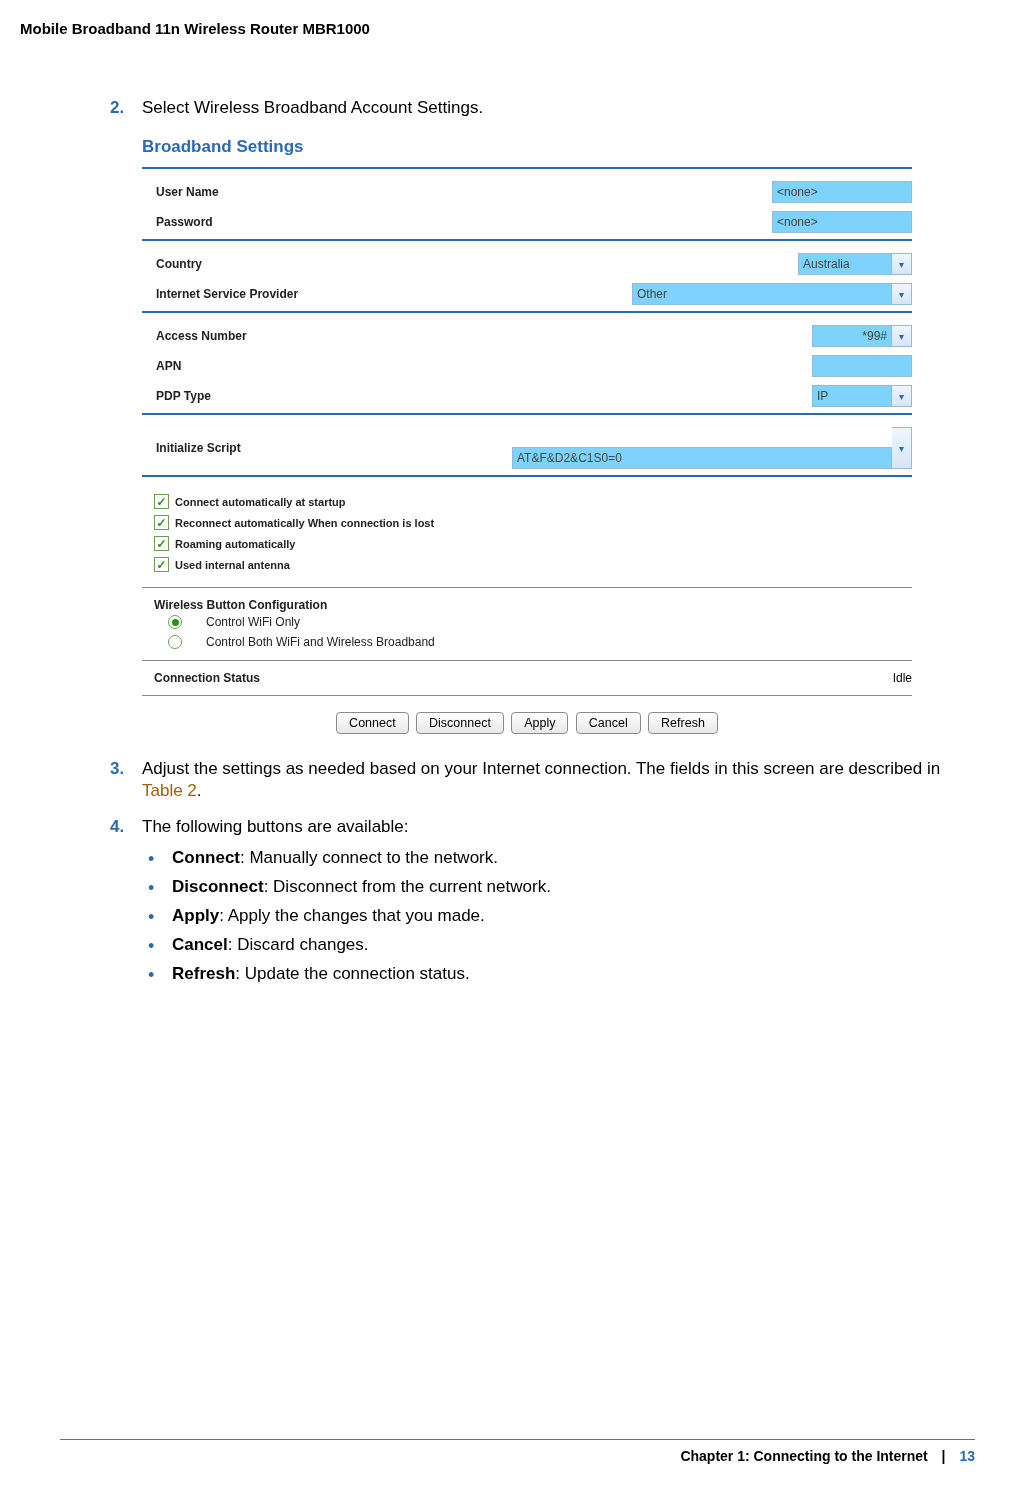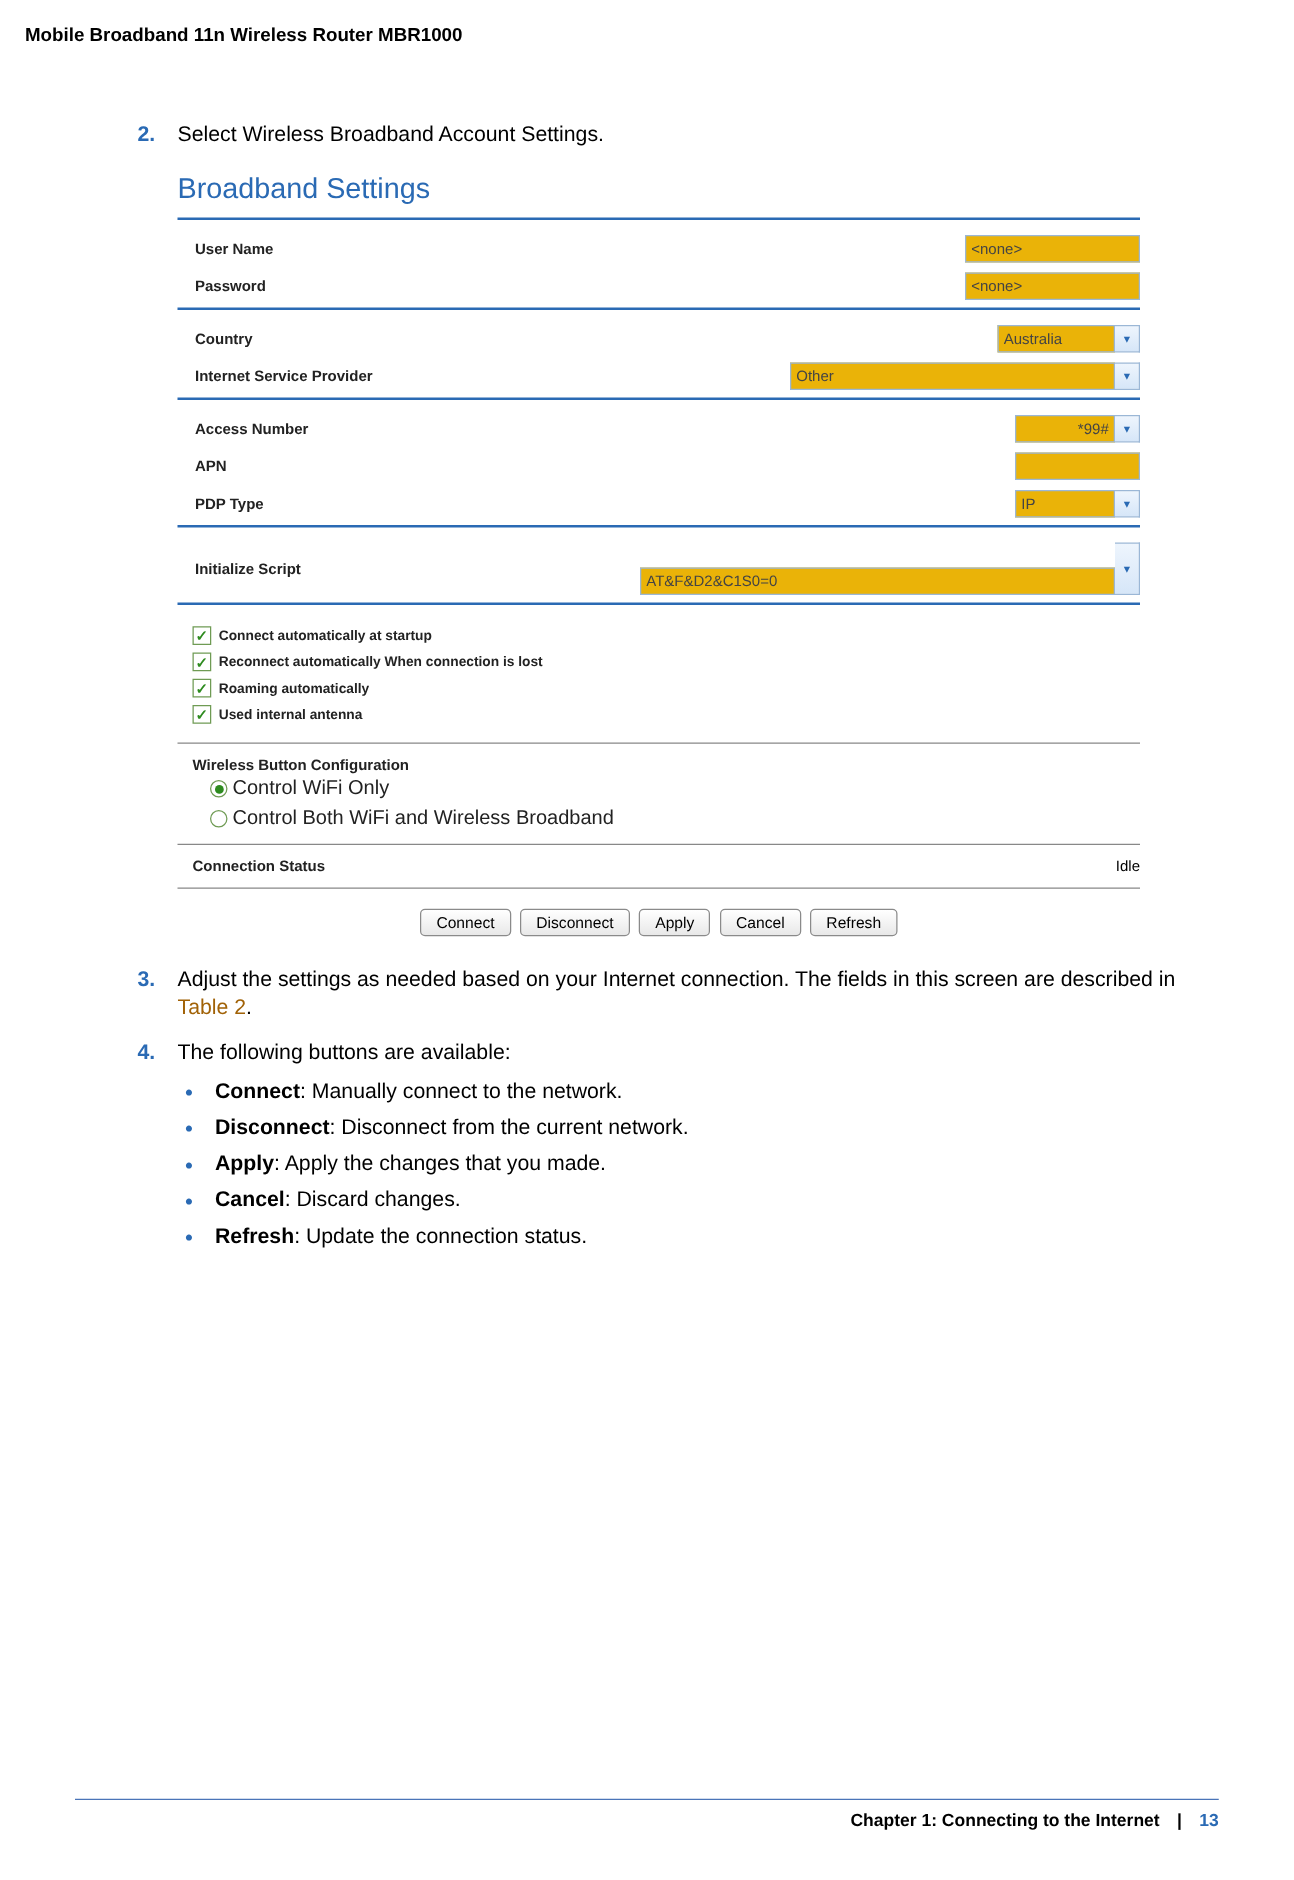--- a/index.html
+++ b/index.html
@@ -20,47 +20,47 @@
   .content { padding: 50px 0 0 90px; }
   .step { margin-bottom: 14px; position: relative; padding-left: 32px; font-size: 17px; line-height: 1.3; }
   .step-num { position: absolute; left: 0; top: 0; font-weight: bold; color: #2a6ab4; font-size: 17px; }
   .screenshot {
     margin: 10px 0 20px 32px;
     width: 770px;
     border: none;
     font-size: 12px;
     font-family: Arial, sans-serif;
   }
-  .sect-title { color: #2a6ab4; font-weight: normal; font-size: 23px; padding: 4px 0 8px 0; }
+  .sect-title { color: #2a6ab4; font-weight: bold; font-size: 17px; padding: 4px 0 8px 0; }
   .hline-thick { border-top: 2px solid #2a6ab4; margin: 2px 0 8px 0; }
   .hline-thin { border-top: 1px solid #888; margin: 6px 0; }
   .fld { display: flex; justify-content: space-between; align-items: center; padding: 4px 0; }
   .fld-label { font-weight: bold; font-size: 12px; color: #222; white-space: nowrap; }
   .txtbox {
-    border: 1px solid #9bb7d6; background: #eab308; height: 22px; padding: 2px 4px;
+    border: 1px solid #9bb7d6; background: #7dd3fc; height: 22px; padding: 2px 4px;
     font-size: 12px; color: #444; font-family: Arial,sans-serif;
   }
   .txtbox.w140 { width: 140px; }
   .txtbox.w110 { width: 94px; }
   .txtbox.w260 { width: 260px; }
   .txtbox.w380 { width: 380px; margin-top: 20px; }
   .dd { position: relative; display: inline-flex; align-items: stretch; }
   .dd .arrow {
     width: 20px; border: 1px solid #9bb7d6; border-left: none;
     background: linear-gradient(#eef5fd,#d6e6f8);
     display: flex; align-items: center; justify-content: center;
     color: #2a6ab4; font-size: 10px;
   }
   .chk-row { padding: 3px 0 3px 12px; font-weight: bold; font-size: 11px; color: #222; display: flex; align-items: center; gap: 6px; }
   .chk {
     width: 15px; height: 15px; border: 1px solid #6f9b54; background: #fff;
     display: inline-flex; align-items: center; justify-content: center;
     color: #2e8b1f; font-size: 12px; line-height: 1;
   }
-  .rad-row { padding: 3px 0 3px 14px; font-size: 16px; color: #222; display: flex; align-items: center; gap: 4px; }
+  .rad-row { padding: 3px 0 3px 14px; font-size: 12px; color: #222; display: flex; align-items: center; gap: 24px; }
   .radio {
     width: 14px; height: 14px; border: 1px solid #6f9b54; border-radius: 50%; background: #fff;
     display: inline-flex; align-items: center; justify-content: center;
   }
   .radio .dot { width: 7px; height: 7px; border-radius: 50%; background: #2e8b1f; }
   .btnbar { text-align: center; padding: 10px 0 4px 0; }
   .btn {
     display: inline-block; border: 1px solid #8a8a8a; border-radius: 4px;
     background: linear-gradient(#fff,#e8e8e8);
     padding: 3px 12px; font-size: 12.5px; margin: 0 2px; color: #000;

